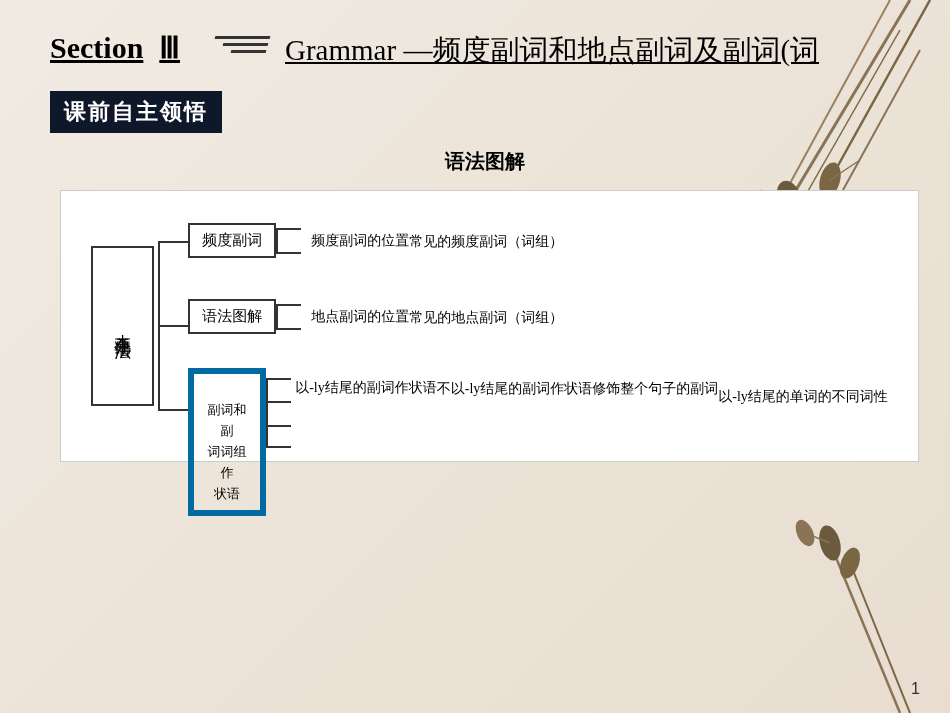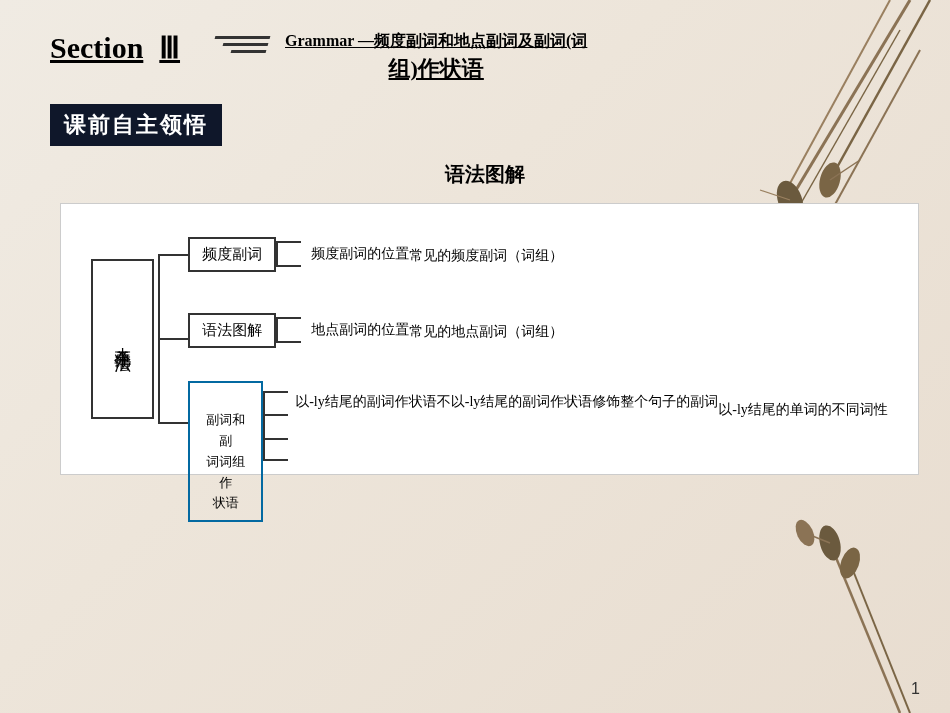--- a/index.html
+++ b/index.html
@@ -62,22 +62,22 @@
       background: #333;
       margin: 2px 0;
       transform: skewX(-15deg);
     }
 
     .decoration-lines span:nth-child(1) { width: 55px; }
     .decoration-lines span:nth-child(2) { width: 45px; margin-left: 8px; }
     .decoration-lines span:nth-child(3) { width: 35px; margin-left: 16px; }
 
     .grammar-title {
-      font-size: 16px;
-      font-weight: bold;
+      font-size: 29px;
+      font-weight: normal;
       color: #000;
       font-family: 'Times New Roman', 'SimSun', serif;
       line-height: 1.4;
       text-decoration: underline;
     }
 
     .grammar-title-line2 {
       font-size: 22px;
       font-weight: bold;
       color: #000;
@@ -183,21 +183,21 @@
       padding: 6px 12px;
       font-size: 15px;
       font-family: 'SimSun', serif;
       color: #000;
       white-space: nowrap;
       text-align: center;
       min-width: 72px;
     }
 
     .mid-box-tall {
-      border: 2px solid #0369a1;
+      border: 6px solid #0369a1;
       padding: 6px 12px;
       font-size: 14px;
       font-family: 'SimSun', serif;
       color: #000;
       text-align: center;
       min-width: 72px;
       line-height: 1.6;
     }
 
     .sub-items {
@@ -274,21 +274,20 @@
       <span class="section-label">Section</span>
       <span class="section-label section-roman" style="margin-left:6px;">Ⅲ</span>
     </div>
     <div class="decoration-lines">
       <span></span>
       <span></span>
       <span></span>
     </div>
     <div>
       <div class="grammar-title">Grammar  —频度副词和地点副词及副词(词</div>
-      <div class="grammar-title-line2">组)作状语</div>
     </div>
   </div>
 
   
   <div class="keqian-banner">
     <div class="keqian-box">
       <span class="keqian-text">课前自主领悟</span>
     </div>
   </div>
 

